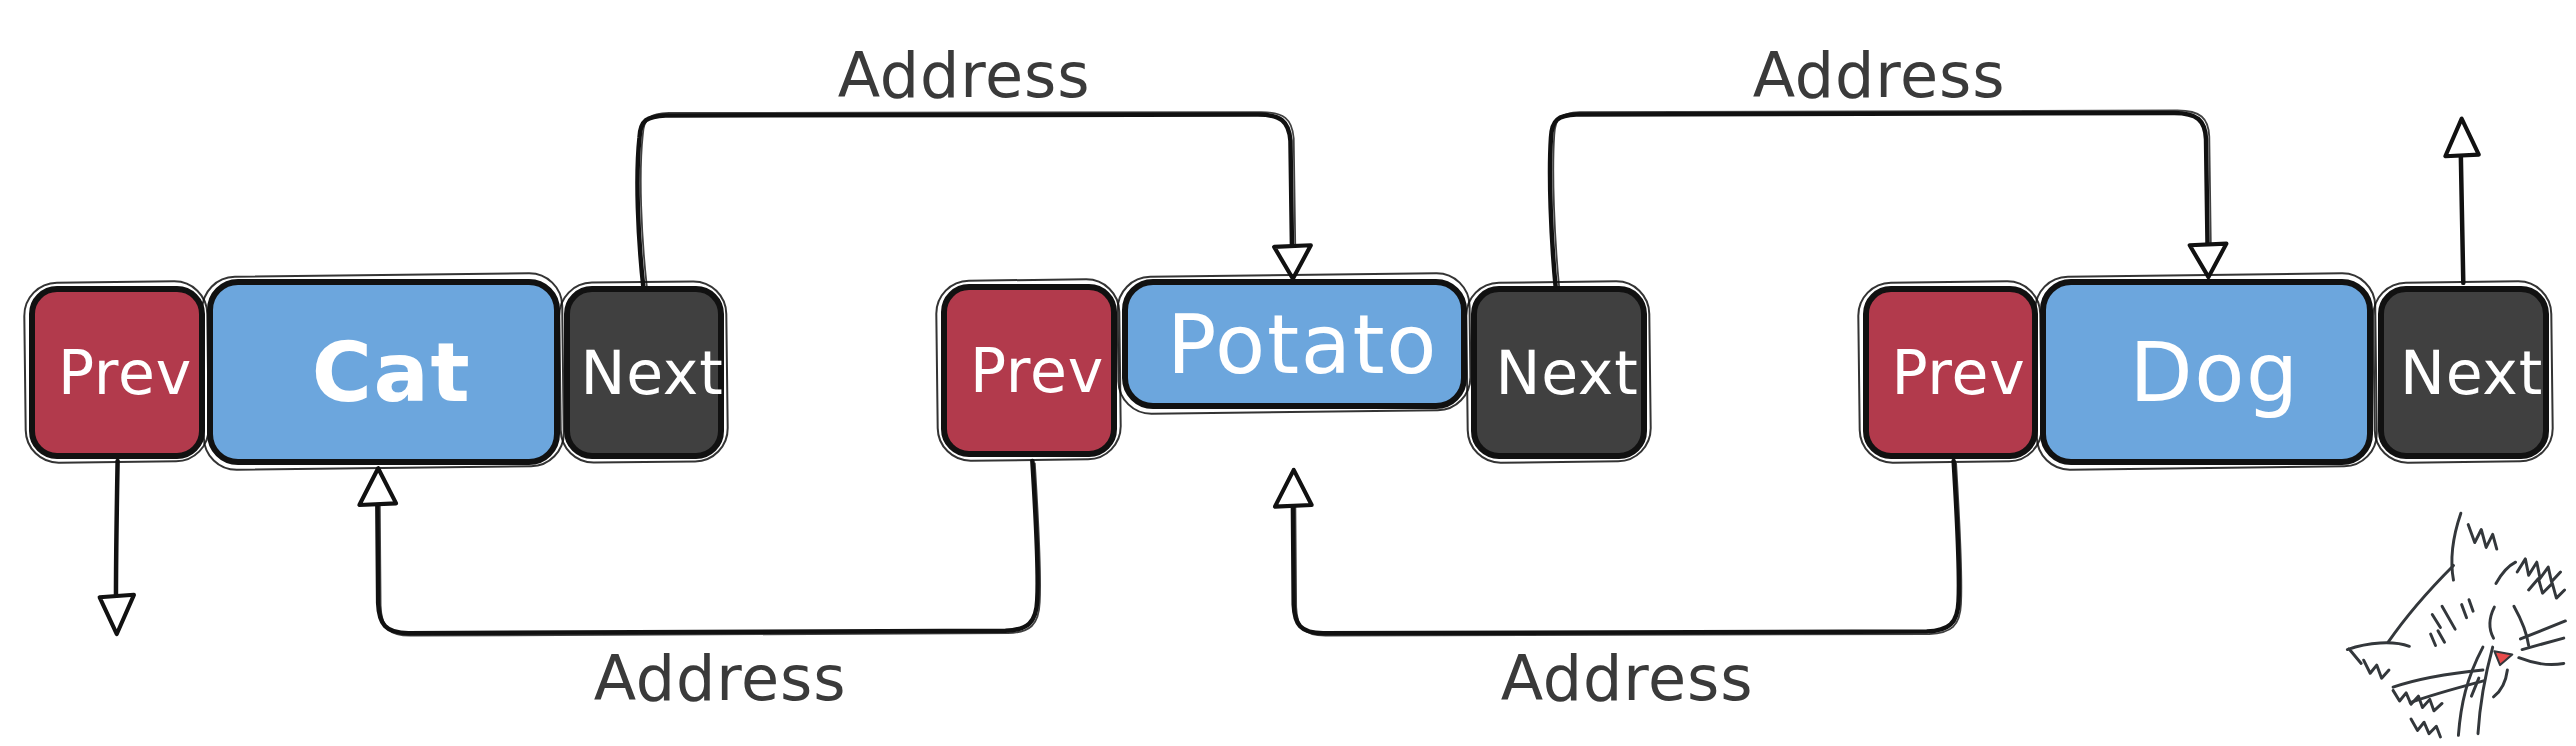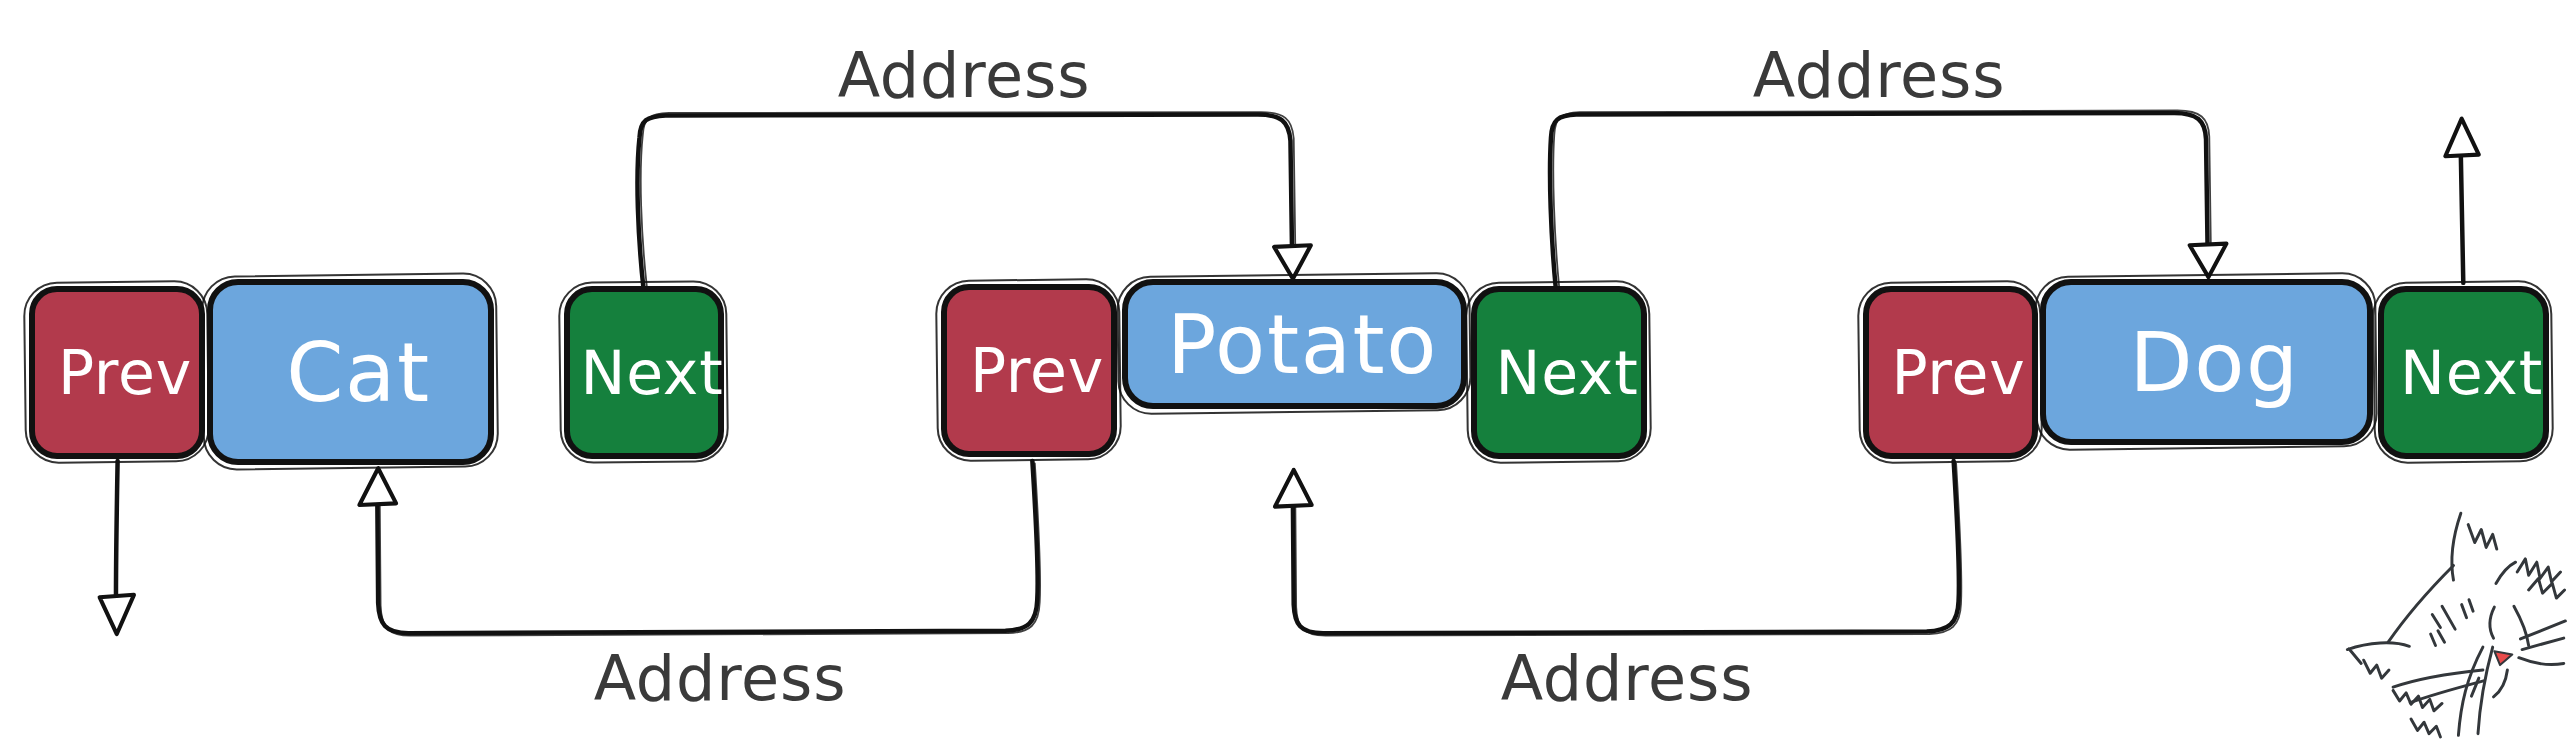--- a/index.html
+++ b/index.html
@@ -23,21 +23,21 @@
   .box::after{
     content:"";
     position:absolute;inset:-10.6px;
     border:2.5px solid #111111;
     border-radius:34px;
     transform:rotate(-0.7deg);
     opacity:.85;
     pointer-events:none;
   }
   .prev{background:#b23a4c;border-radius:28px;}
-  .next{background:#15803d;border-radius:28px;}
+  .next{background:#404040;border-radius:28px;}
   .value{background:#6ca6dd;border-radius:31px;}
   .ptr-label{font-size:60px;letter-spacing:0.8px;}
   .val-label{font-size:82px;letter-spacing:1.6px;}
   .address{
     position:absolute;
     transform:translate(-50%,-50%);
     font-size:62px;
     color:#3a3a3a;
     letter-spacing:0.8px;
     white-space:nowrap;
@@ -96,41 +96,41 @@
       <path d="M 3086 782 L 3141 760"></path>
       <path d="M 3088 795 L 3139 781"></path>
       <path d="M 3084 805 C 3104 813 3122 815 3139 812"></path>
       <path d="M 3056 714 C 3064 700 3072 692 3080 688"></path>
     </g>
   </svg>
 
   <div class="box prev" style="left:29px;top:286px;width:176px;height:173px;">
     <span class="ptr-label">Prev</span>
   </div>
-  <div class="box value" style="left:207px;top:279px;width:287px;height:186px;">
+  <div class="box value" style="left:207px;top:279px;width:353px;height:186px;font-weight:bold;">
     <span class="val-label">Cat</span>
   </div>
   <div class="box next" style="left:564px;top:286px;width:160px;height:173px;">
     <span class="ptr-label">Next</span>
   </div>
 
   <div class="box prev" style="left:941px;top:284px;width:176px;height:173px;">
     <span class="ptr-label">Prev</span>
   </div>
   <div class="box value" style="left:1122px;top:279px;width:345px;height:130px;">
     <span class="val-label">Potato</span>
   </div>
   <div class="box next" style="left:1471px;top:286px;width:176px;height:173px;">
     <span class="ptr-label">Next</span>
   </div>
 
   <div class="box prev" style="left:1863px;top:286px;width:175px;height:173px;">
     <span class="ptr-label">Prev</span>
   </div>
-  <div class="box value" style="left:2040px;top:279px;width:333px;height:166px;">
+  <div class="box value" style="left:2040px;top:279px;width:333px;height:186px;">
     <span class="val-label">Dog</span>
   </div>
   <div class="box next" style="left:2378px;top:286px;width:171px;height:173px;">
     <span class="ptr-label">Next</span>
   </div>
 
   <div class="address" style="left:964px;top:75px;">Address</div>
   <div class="address" style="left:1879px;top:75px;">Address</div>
   <div class="address" style="left:720px;top:678px;">Address</div>
   <div class="address" style="left:1627px;top:678px;">Address</div>

